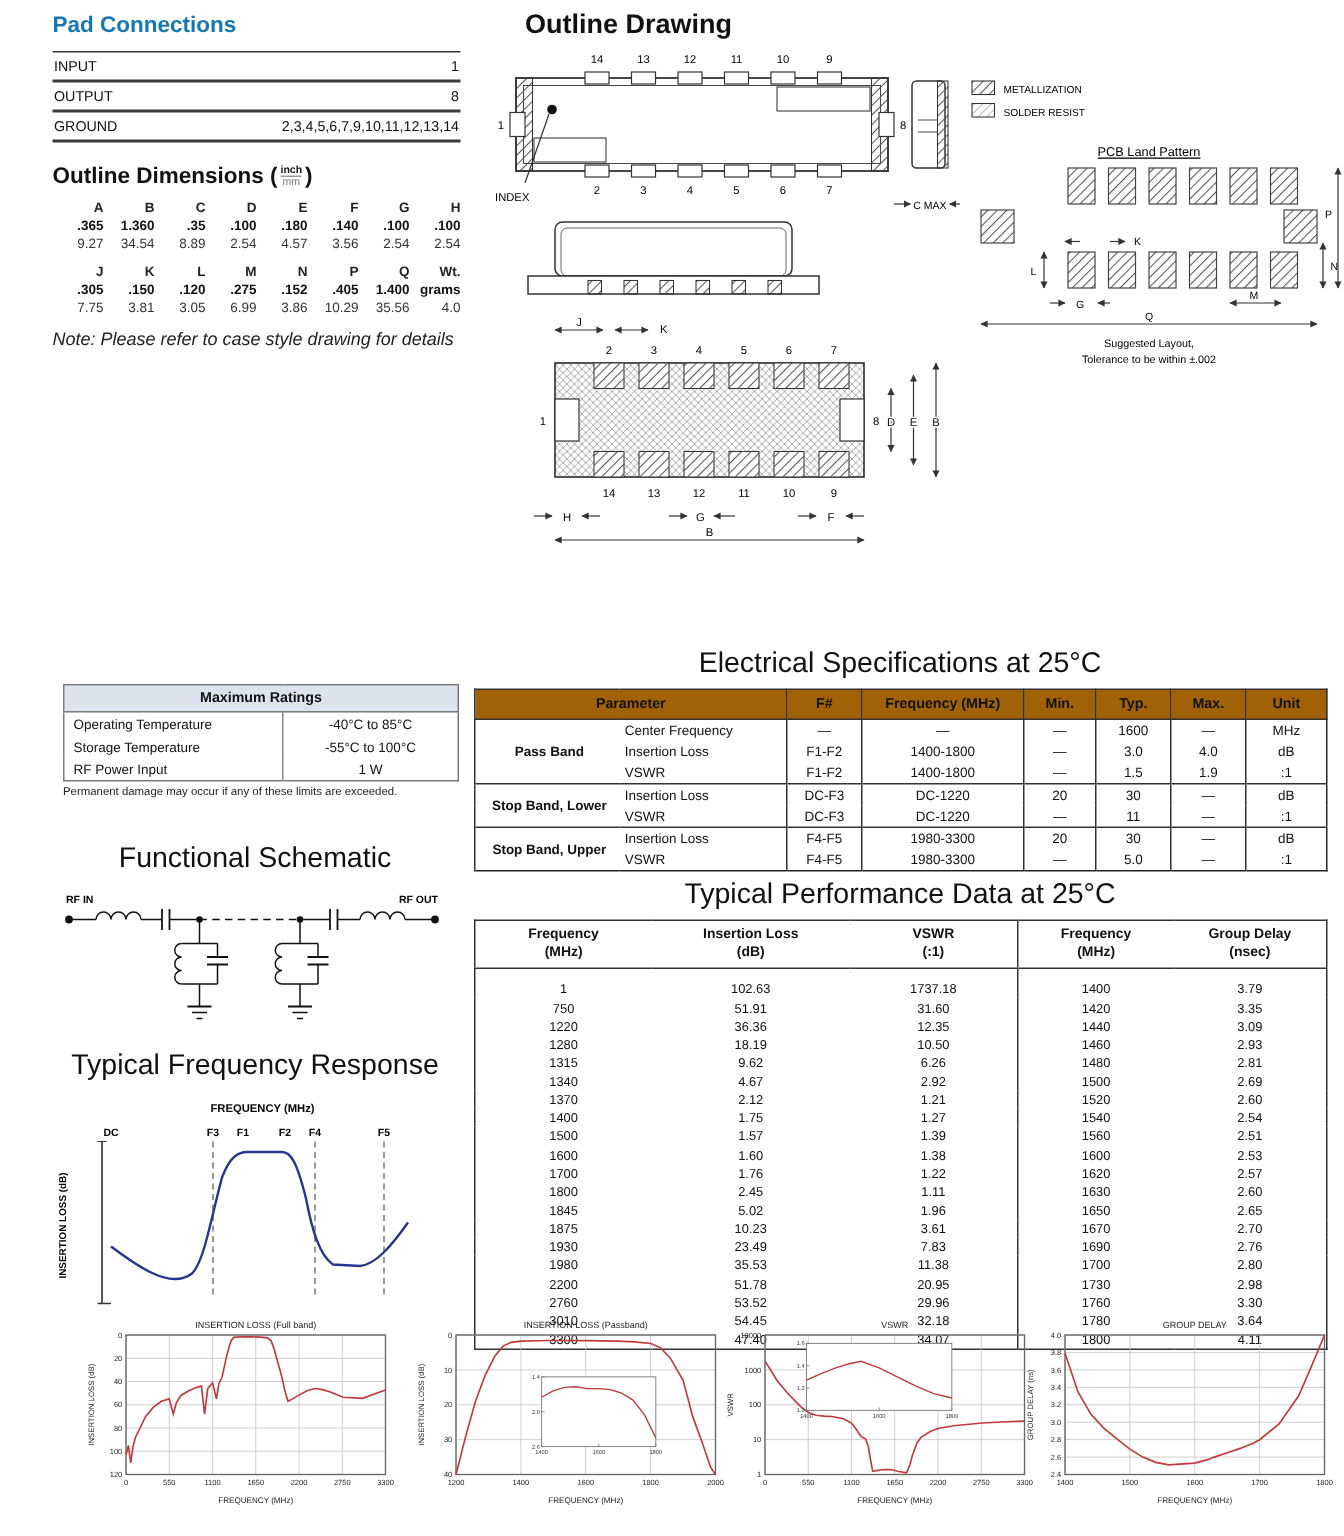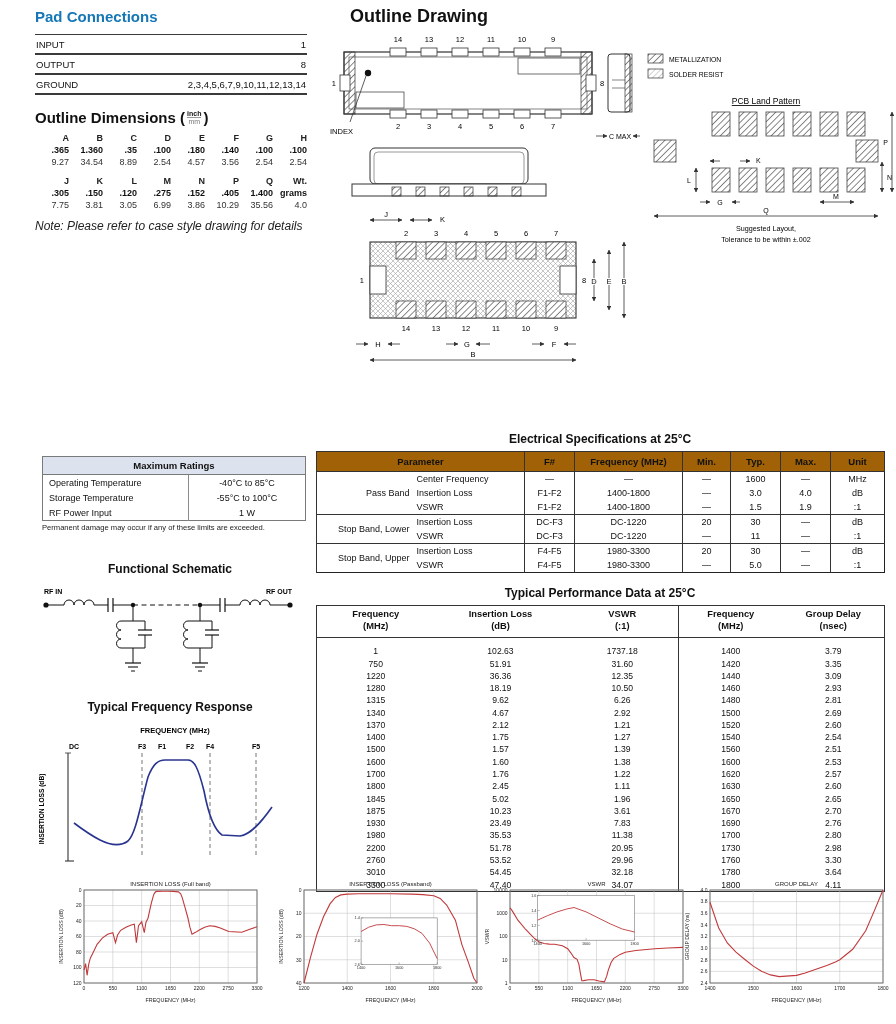--- a/index.html
+++ b/index.html
@@ -1,21 +1,21 @@
 <!DOCTYPE html>
 <html><head>
 <meta charset="utf-8">
 <style>
   html,body{margin:0;padding:0;background:#fff;}
   .page{position:relative;width:896px;height:1024px;background:#fff;overflow:hidden;
         font-family:"Liberation Sans","DejaVu Sans",sans-serif;color:#111;}
   .abs{position:absolute;}
   h2.blue{font-size:15px;font-weight:bold;color:#1577b5;margin:0 0 9px 0;}
   h2.blk{font-size:18px;font-weight:bold;color:#111;margin:0;}
-  h3.center{font-size:12px;font-weight:bold;text-align:center;margin:0 0 5px 0;}
+  h3.center{font-size:19px;font-weight:normal;text-align:center;margin:0 0 5px 0;}
   
   .padconn{width:272px;border-collapse:collapse;font-size:9.5px;}
   .padconn td{border-bottom:2px solid #3a3a3a;padding:3.5px 1px;}
   .padconn tr:first-child td{border-top:1.5px solid #3a3a3a;}
   .padconn td:last-child{text-align:right;}
   
   .dimshead{display:flex;align-items:center;gap:2px;margin:14px 0 6px 0;}
   .dimshead .t{font-size:15px;font-weight:bold;}
   .stack{display:inline-flex;flex-direction:column;line-height:1;font-size:7px;text-align:center;}
   .stack .mm{color:#777;border-top:1px solid #999;}
@@ -28,21 +28,21 @@
   
   .maxrat{width:264px;border:1.3px solid #7a7a7a;border-collapse:collapse;font-size:9px;}
   .maxrat th{background:#dde3ee;border-bottom:1.3px solid #7a7a7a;font-weight:bold;font-size:9.5px;padding:3px;}
   .maxrat td{padding:2.5px 6px;}
   .maxrat td:last-child{border-left:1px solid #8a8a8a;text-align:center;width:104px;}
   .footnote{font-size:7.6px;margin-top:2px;color:#222;}
   
   .specs{border-collapse:collapse;width:568px;font-size:9px;border:1.5px solid #222;table-layout:fixed;}
   .specs th{background:#a16207;border:1px solid #333;font-weight:bold;padding:4px 2px;font-size:9.5px;}
   .specs td{padding:2px 3px;text-align:center;}
-  .specs td.gname{font-weight:normal;text-align:right;padding-left:6px;border-right:none;}
+  .specs td.gname{font-weight:bold;text-align:center;padding-left:6px;border-right:none;}
   .specs td.sub{text-align:left;padding-left:4px;}
   .specs tbody td{border-left:1px solid #333;}
   .specs tbody td.sub{border-left:none;}
   .specs tr.gstart td{border-top:1px solid #333;}
   
   .perf{border-collapse:collapse;width:568px;font-size:8.6px;border:1.3px solid #333;table-layout:fixed;}
   .perf th{border-bottom:1.3px solid #333;font-weight:bold;font-size:9.3px;padding:3px 0 5px 0;line-height:1.25;}
   .perf td{text-align:center;padding:1.15px 0;color:#111;}
   .perf td:nth-child(4),.perf th:nth-child(4){border-left:1.3px solid #333;}
   .perf tbody tr:first-child td{padding-top:8px;}

